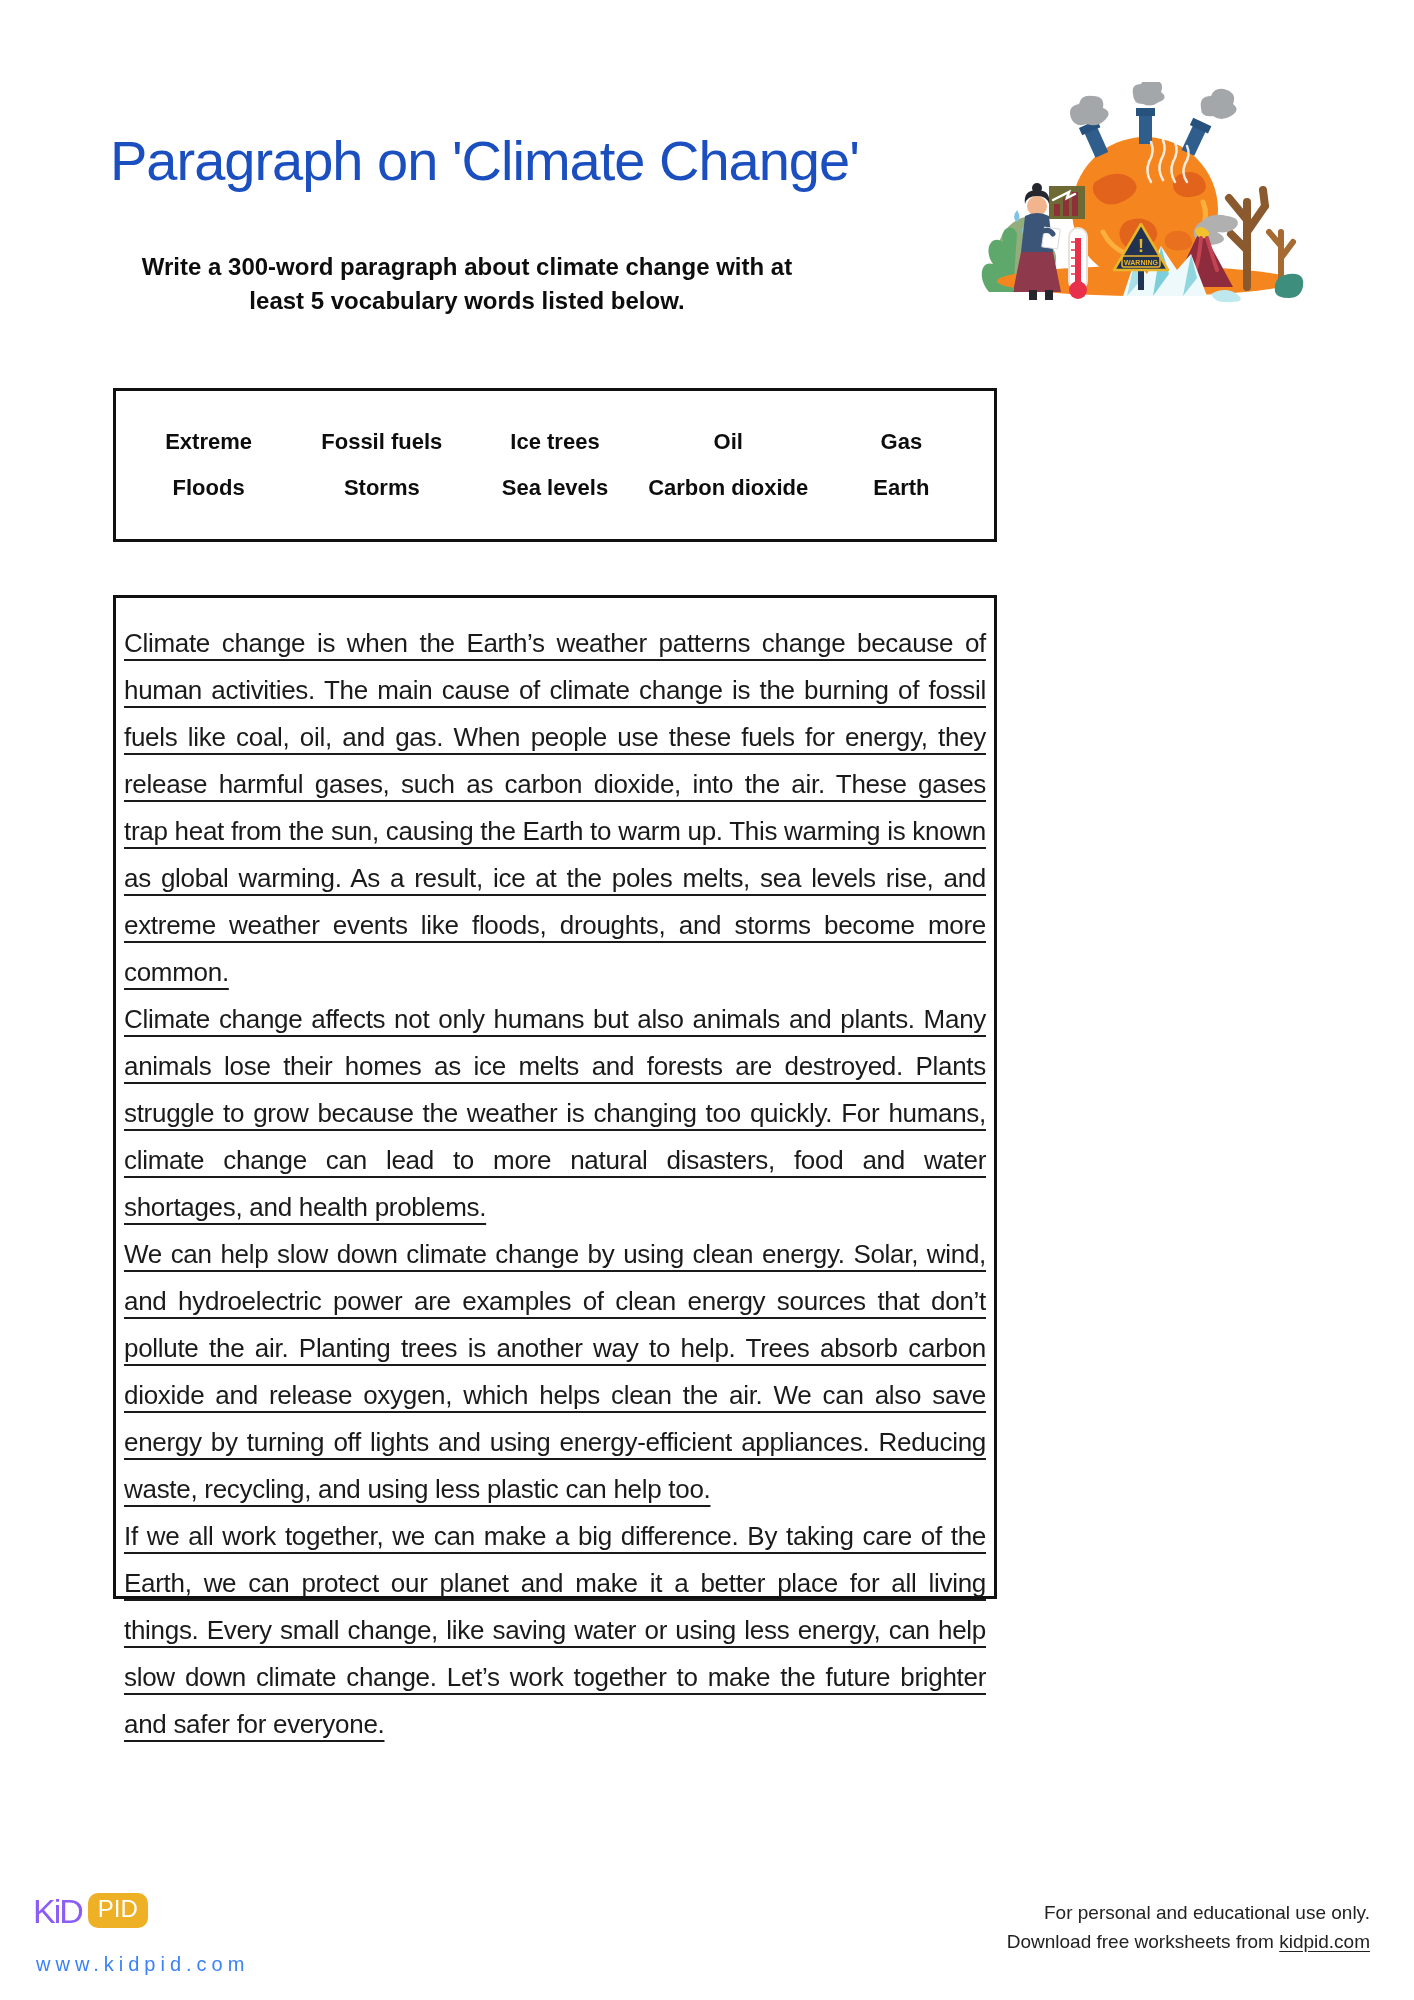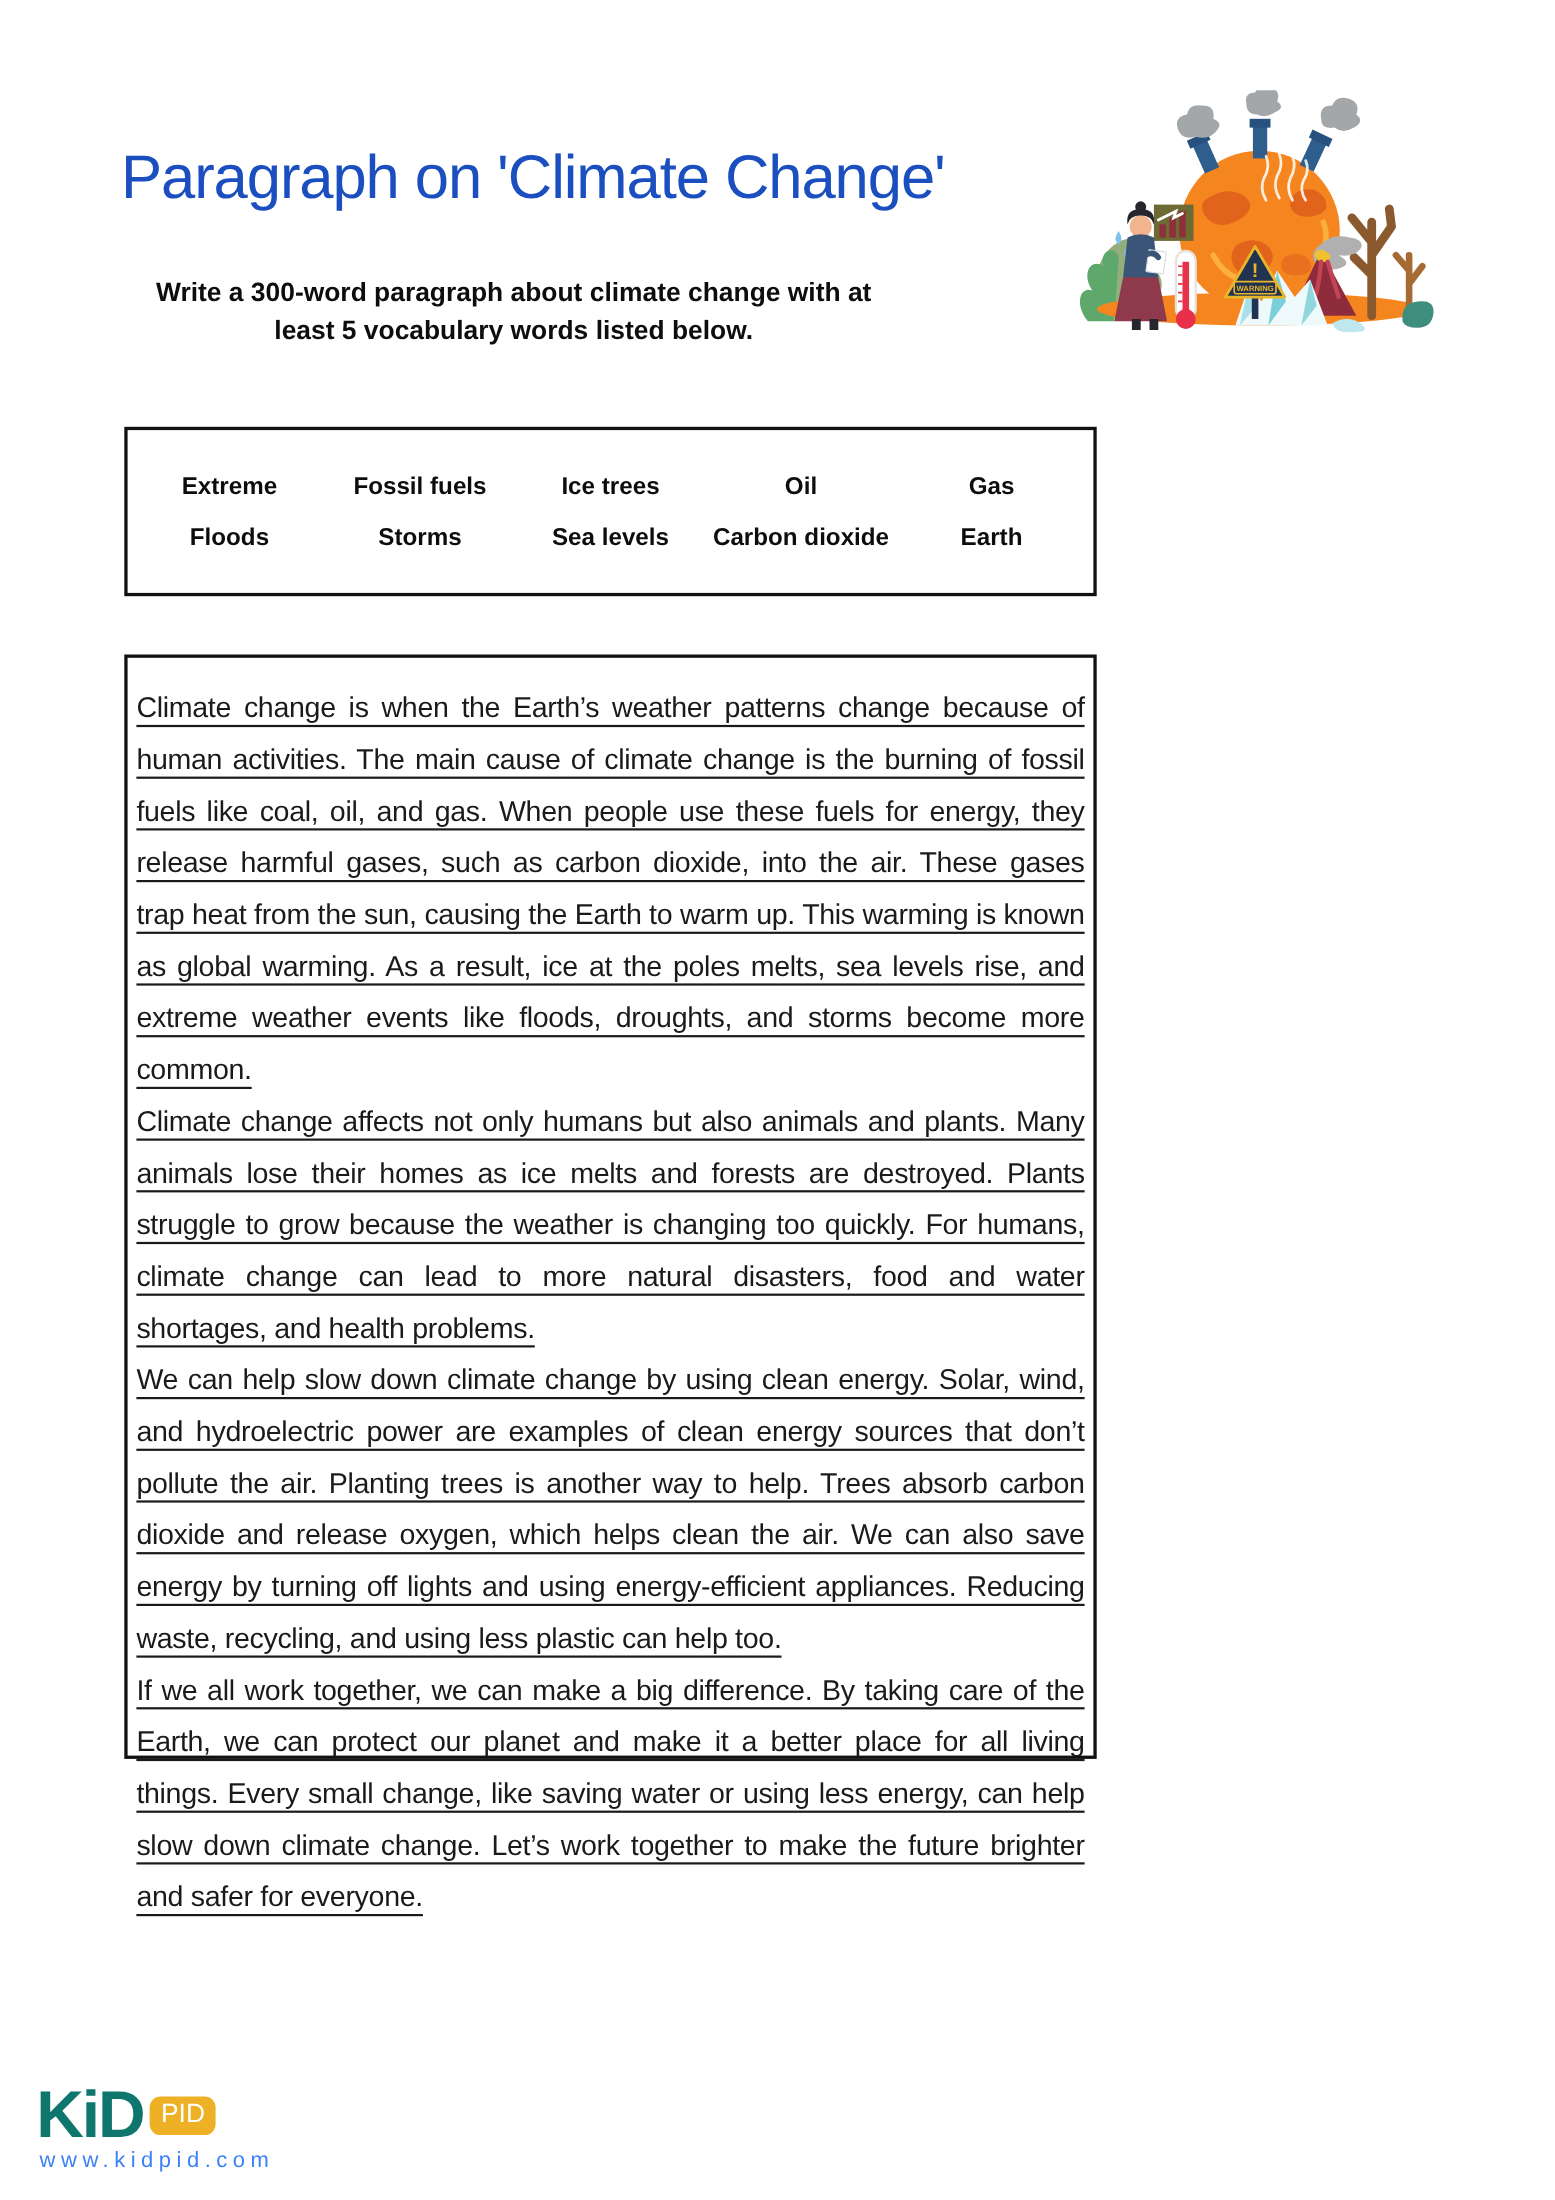--- a/index.html
+++ b/index.html
@@ -56,21 +56,21 @@
     text-decoration-thickness:2px;
     text-underline-offset:7px;
     font-weight:400;
     letter-spacing:-0.3px;
   }
   .footer-logo {
     position:absolute; left:33px; top:1893px;
     display:flex; align-items:center;
   }
   .logo-kid {
-    color:#0f766e; font-weight:700; font-size:60px; letter-spacing:-2px;
+    color:#8b5cf6; font-weight:400; font-size:34px; letter-spacing:-2px;
     line-height:1;
   }
   .logo-pid {
     margin-left:6px;
     background:#eeb024; color:#ffffff;
     font-weight:400; font-size:24px; line-height:1;
     padding:4px 10px 7px 10px; border-radius:10px;
     letter-spacing:0px;
   }
   .footer-site {
@@ -231,14 +231,18 @@
     <p>We can help slow down climate change by using clean energy. Solar, wind, and hydroelectric power are examples of clean energy sources that don’t pollute the air. Planting trees is another way to help. Trees absorb carbon dioxide and release oxygen, which helps clean the air. We can also save energy by turning off lights and using energy-efficient appliances. Reducing waste, recycling, and using less plastic can help too.</p>
     <p>If we all work together, we can make a big difference. By taking care of the Earth, we can protect our planet and make it a better place for all living things. Every small change, like saving water or using less energy, can help slow down climate change. Let’s work together to make the future brighter and safer for everyone.</p>
   </div>
 
   <div class="footer-logo">
     <span class="logo-kid">KiD</span>
     <span class="logo-pid">PID</span>
   </div>
   <div class="footer-site">www.kidpid.com</div>
 
+  <div class="footer-note">
+    <div>For personal and educational use only.</div>
+    <div><span>Download free worksheets from </span><span class="link">kidpid.com</span></div>
+  </div>
 
 </div>
 
 </body></html>

